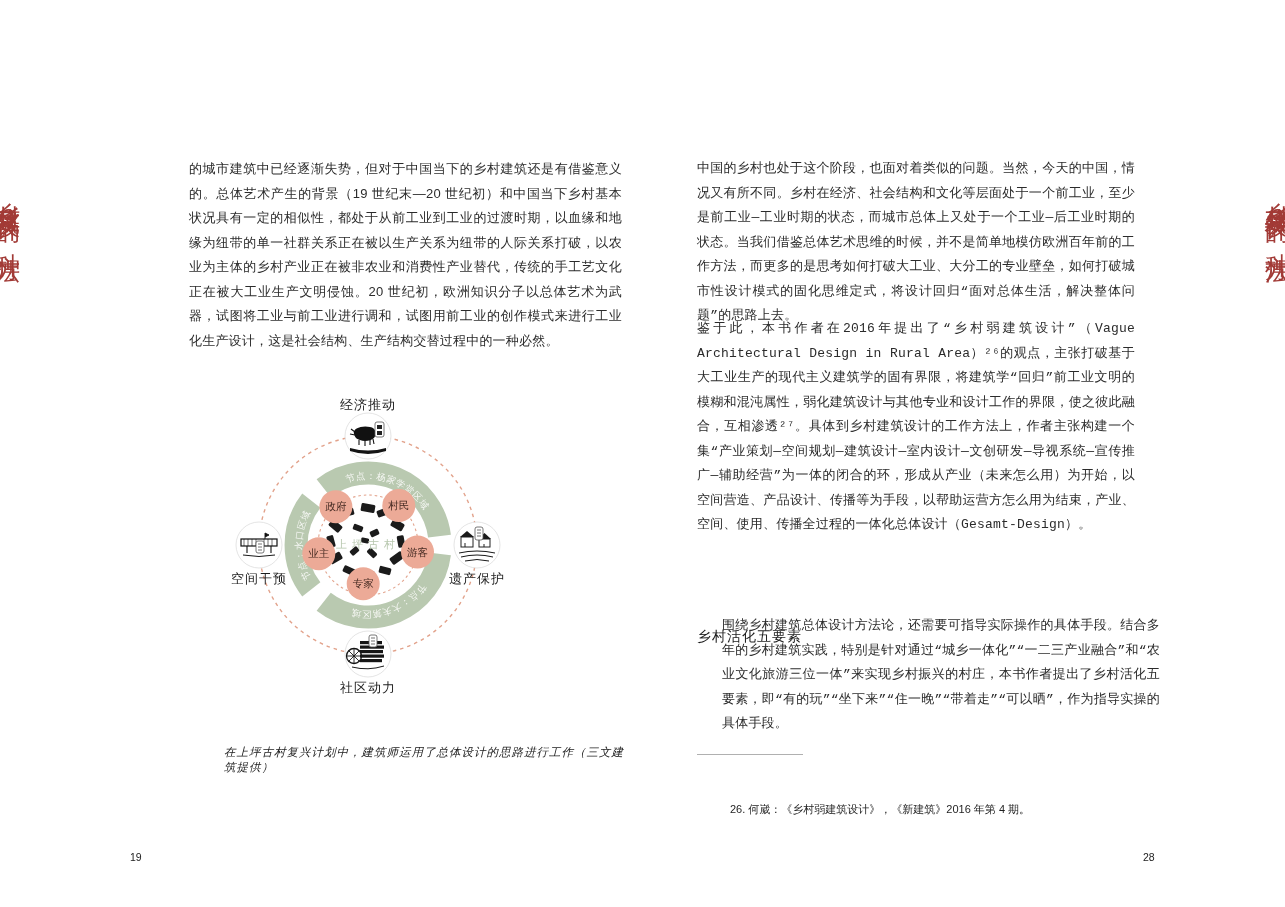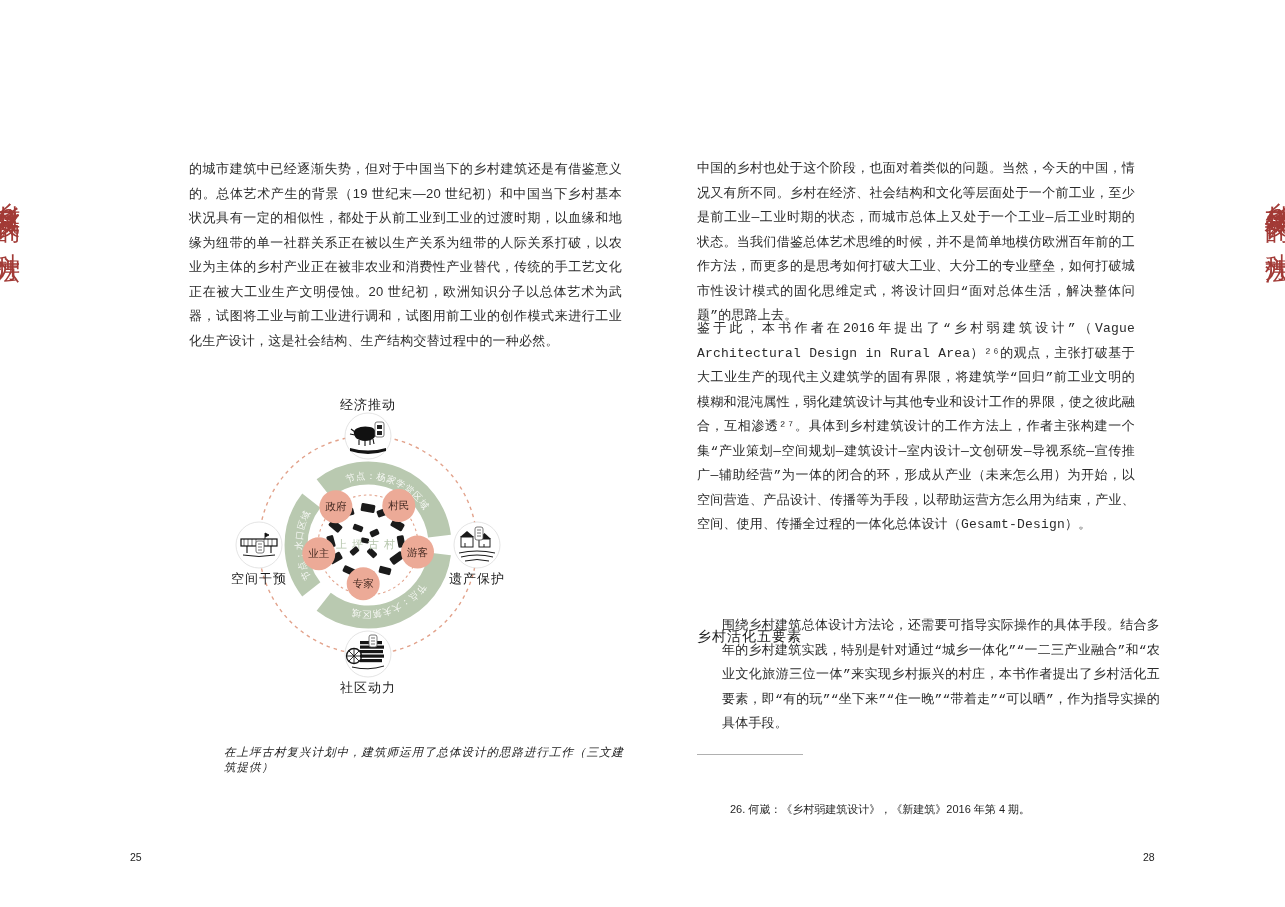--- a/index.html
+++ b/index.html
@@ -175,21 +175,21 @@
       <path d="M6,-6 L6,-12 L10,-10 L6,-8" stroke="#111" stroke-width="0.9" fill="#111"></path>
       <path d="M-12,1 L-12,8 M0,1 L0,8 M12,1 L12,8" stroke="#111" stroke-width="1.1"></path>
       <path d="M-16,10 Q0,13 16,10" stroke="#1a1a1a" stroke-width="1" fill="none"></path>
       <rect x="-3" y="-4" width="8" height="12" rx="2" fill="#ffffff" stroke="#555" stroke-width="0.8"></rect>
       <path d="M-1,-1 L3,-1 M-1,2 L3,2 M-1,5 L3,5" stroke="#333" stroke-width="0.7"></path>
     </g>
     <text class="outer-label" x="44" y="188" text-anchor="middle">空间干预</text>
   </svg>
 
   <div class="caption">在上坪古村复兴计划中，建筑师运用了总体设计的思路进行工作（三文建筑提供）</div>
-  <div class="page-num left">25</div>
+  <div class="page-num left">19</div>
 
   <div class="para col-r" style="top:157px;">中国的乡村也处于这个阶段，也面对着类似的问题。当然，今天的中国，情况又有所不同。乡村在经济、社会结构和文化等层面处于一个前工业，至少是前工业—工业时期的状态，而城市总体上又处于一个工业—后工业时期的状态。当我们借鉴总体艺术思维的时候，并不是简单地模仿欧洲百年前的工作方法，而更多的是思考如何打破大工业、大分工的专业壁垒，如何打破城市性设计模式的固化思维定式，将设计回归“面对总体生活，解决整体问题”的思路上去。</div>
   <div class="para col-r" style="top:317px;">鉴于此，本书作者在2016年提出了“乡村弱建筑设计”（Vague Architectural Design in Rural Area）²⁶的观点，主张打破基于大工业生产的现代主义建筑学的固有界限，将建筑学“回归”前工业文明的模糊和混沌属性，弱化建筑设计与其他专业和设计工作的界限，使之彼此融合，互相渗透²⁷。具体到乡村建筑设计的工作方法上，作者主张构建一个集“产业策划—空间规划—建筑设计—室内设计—文创研发—导视系统—宣传推广—辅助经营”为一体的闭合的环，形成从产业（未来怎么用）为开始，以空间营造、产品设计、传播等为手段，以帮助运营方怎么用为结束，产业、空间、使用、传播全过程的一体化总体设计（Gesamt-Design）。</div>
   <div class="section-heading">乡村活化五要素</div>
   <div class="para col-r" style="top:614px;margin-left:25px;">围绕乡村建筑总体设计方法论，还需要可指导实际操作的具体手段。结合多年的乡村建筑实践，特别是针对通过“城乡一体化”“一二三产业融合”和“农业文化旅游三位一体”来实现乡村振兴的村庄，本书作者提出了乡村活化五要素，即“有的玩”“坐下来”“住一晚”“带着走”“可以晒”，作为指导实操的具体手段。</div>
 
   <div class="footnote-divider"></div>
   <div class="footnotes">
     <div>26. 何崴：《乡村弱建筑设计》，《新建筑》2016 年第 4 期。</div>
   </div>

